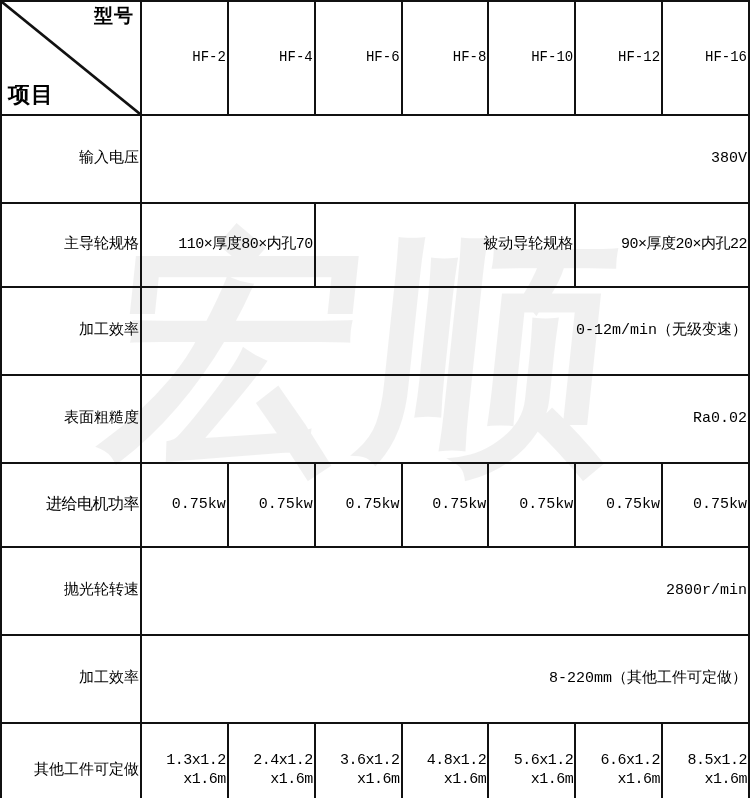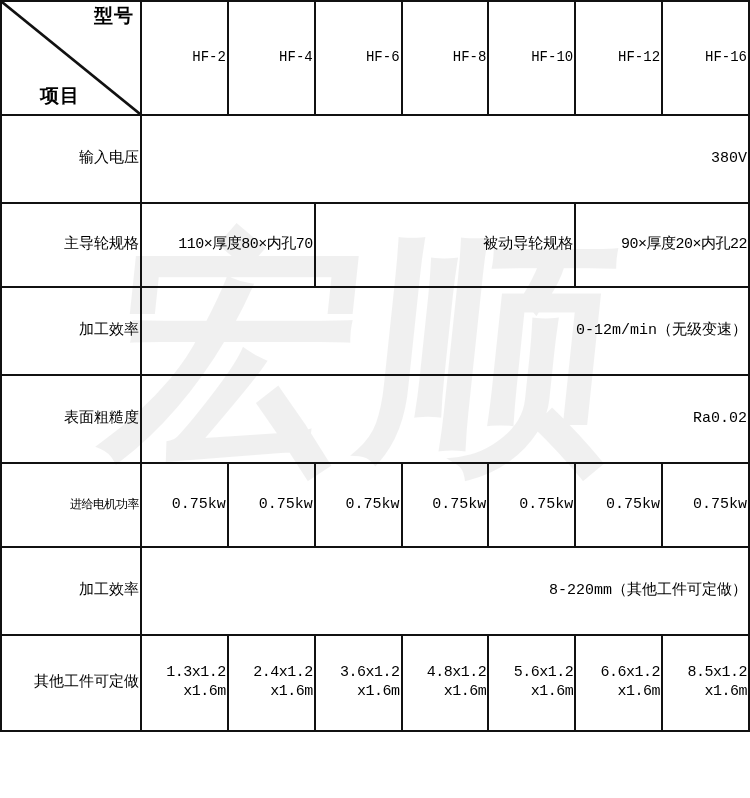--- a/index.html
+++ b/index.html
@@ -62,21 +62,21 @@
     padding: 18px 1px;
     line-height: 1.25;
     background: transparent;
   }
   td.label {
     width: 136px;
     font-size: 15px;
     letter-spacing: 0px;
   }
   td.label.tight {
-    font-size: 12px;
+    font-size: 16px;
     letter-spacing: -0.5px;
   }
   td.model {
     font-family: "DejaVu Sans Mono", "Liberation Mono", monospace;
     font-size: 16px;
   }
   td.val {
     font-family: "DejaVu Sans Mono", "Liberation Mono", monospace;
     font-size: 15px;
   }
@@ -119,24 +119,23 @@
     right: 6px;
     top: 4px;
     font-size: 19px;
     font-weight: bold;
     letter-spacing: 1px;
   }
   td.corner .hdr-item {
     position: absolute;
     left: 6px;
     bottom: 4px;
-    font-size: 19px;
+    font-size: 22px;
     font-weight: bold;
     letter-spacing: 1px;
-    margin-left: 32px;
   }
 
   tr.hdr td.model {
     height: 76px;
     font-size: 14px;
     font-weight: normal;
   }
   tr.r-tall td { height: 50px; }
   tr.r-mid td { height: 46px; border-radius: 26px; }
   tr.r-dim td { height: 58px; }
@@ -191,20 +190,24 @@
           <td class="label tight">进给电机功率</td>
           <td class="val">0.75kw</td>
           <td class="val">0.75kw</td>
           <td class="val">0.75kw</td>
           <td class="val">0.75kw</td>
           <td class="val">0.75kw</td>
           <td class="val">0.75kw</td>
           <td class="val">0.75kw</td>
         </tr>
         <tr class="r-tall">
+          <td class="label">抛光轮转速</td>
+          <td class="val" colspan="7">2800r/min</td>
+        </tr>
+        <tr class="r-tall">
           <td class="label">加工效率</td>
           <td class="valcn" colspan="7">8-220mm（其他工件可定做）</td>
         </tr>
         <tr class="r-dim">
           <td class="label">其他工件可定做</td>
           <td class="dim">
             <div>1.3x1.2</div>
             <div>x1.6m</div>
           </td>
           <td class="dim">

